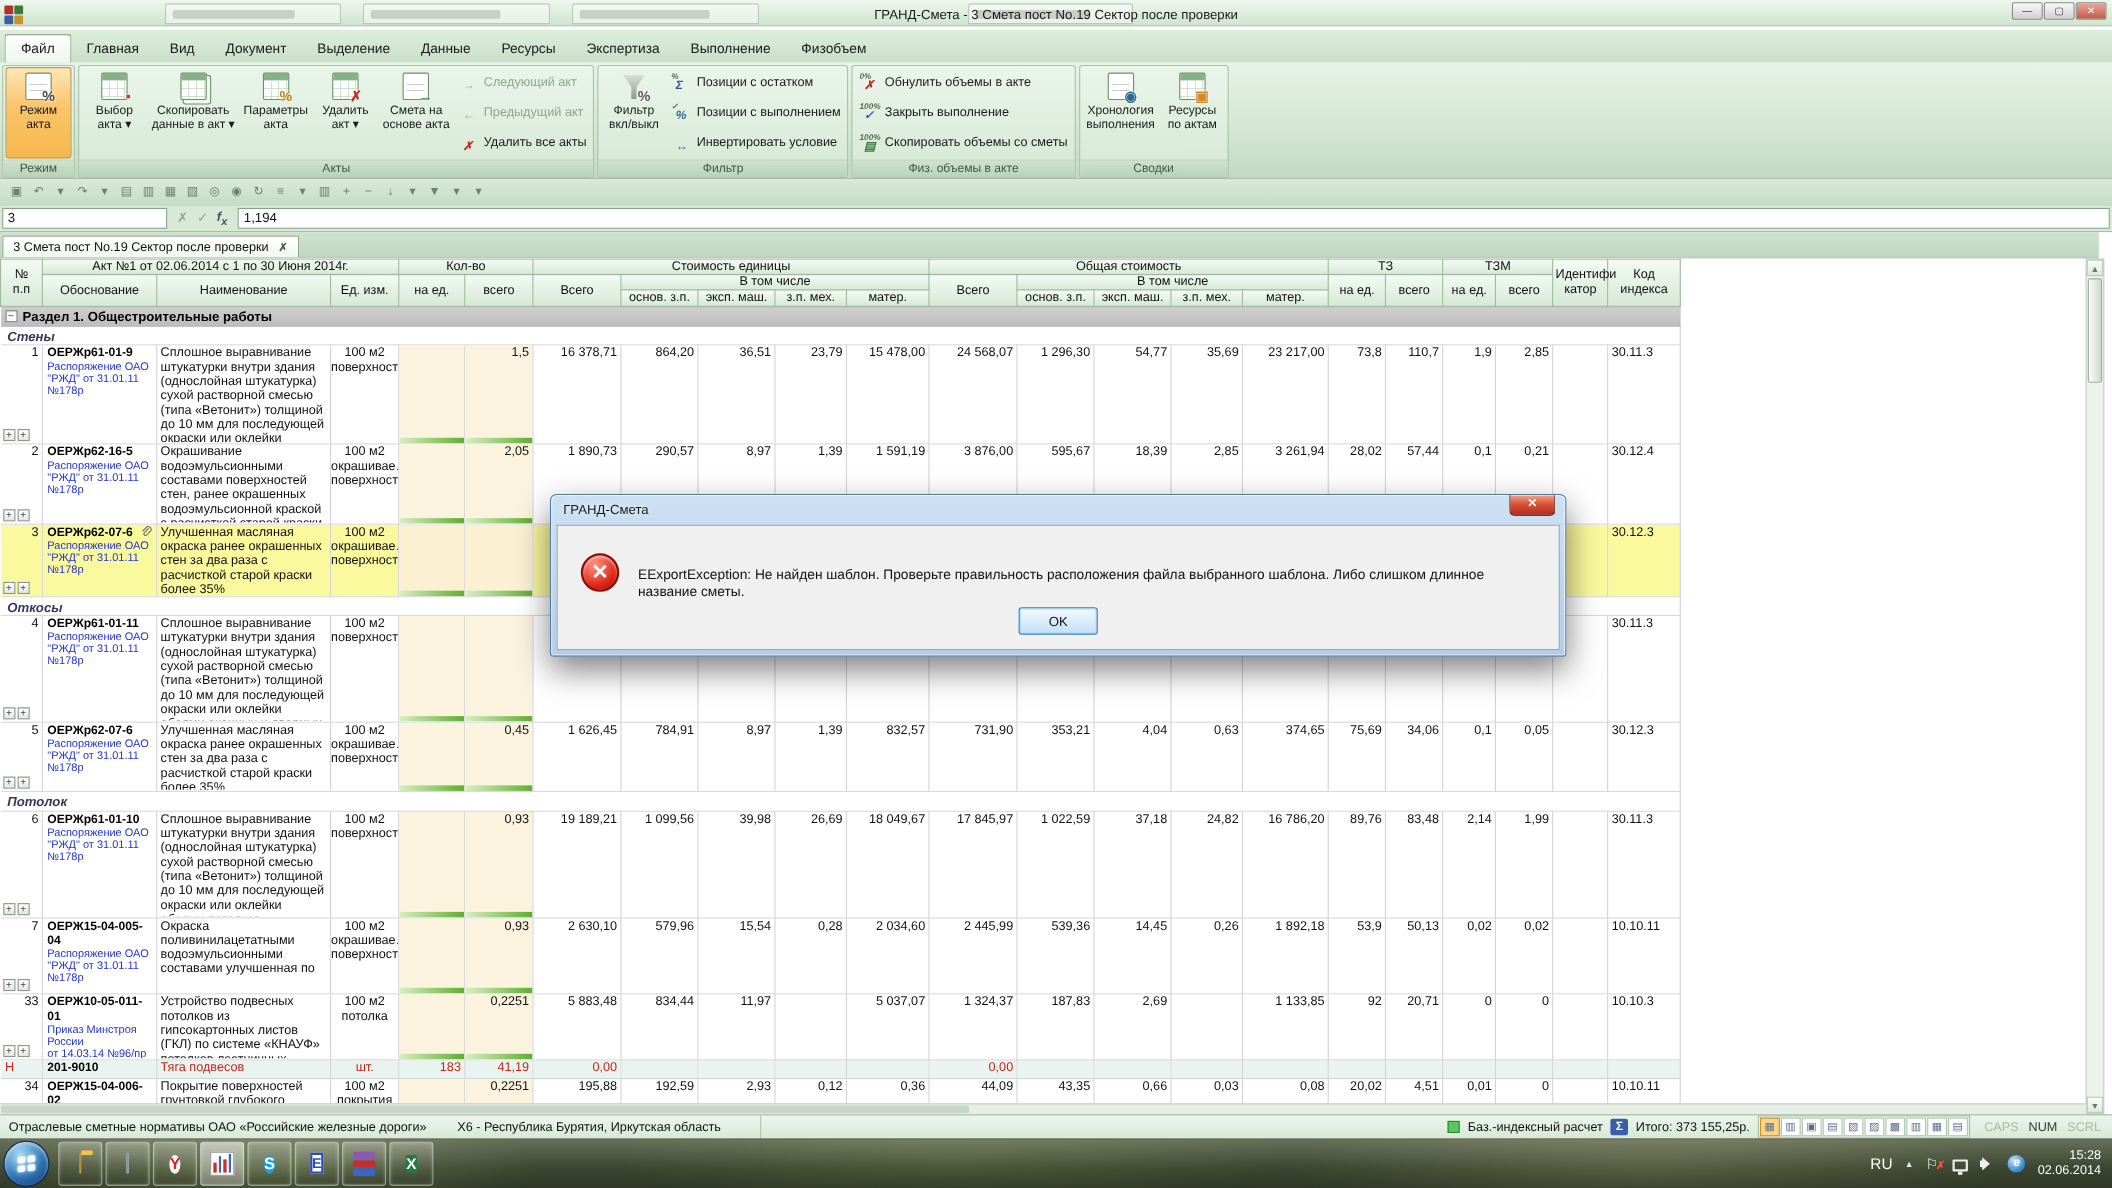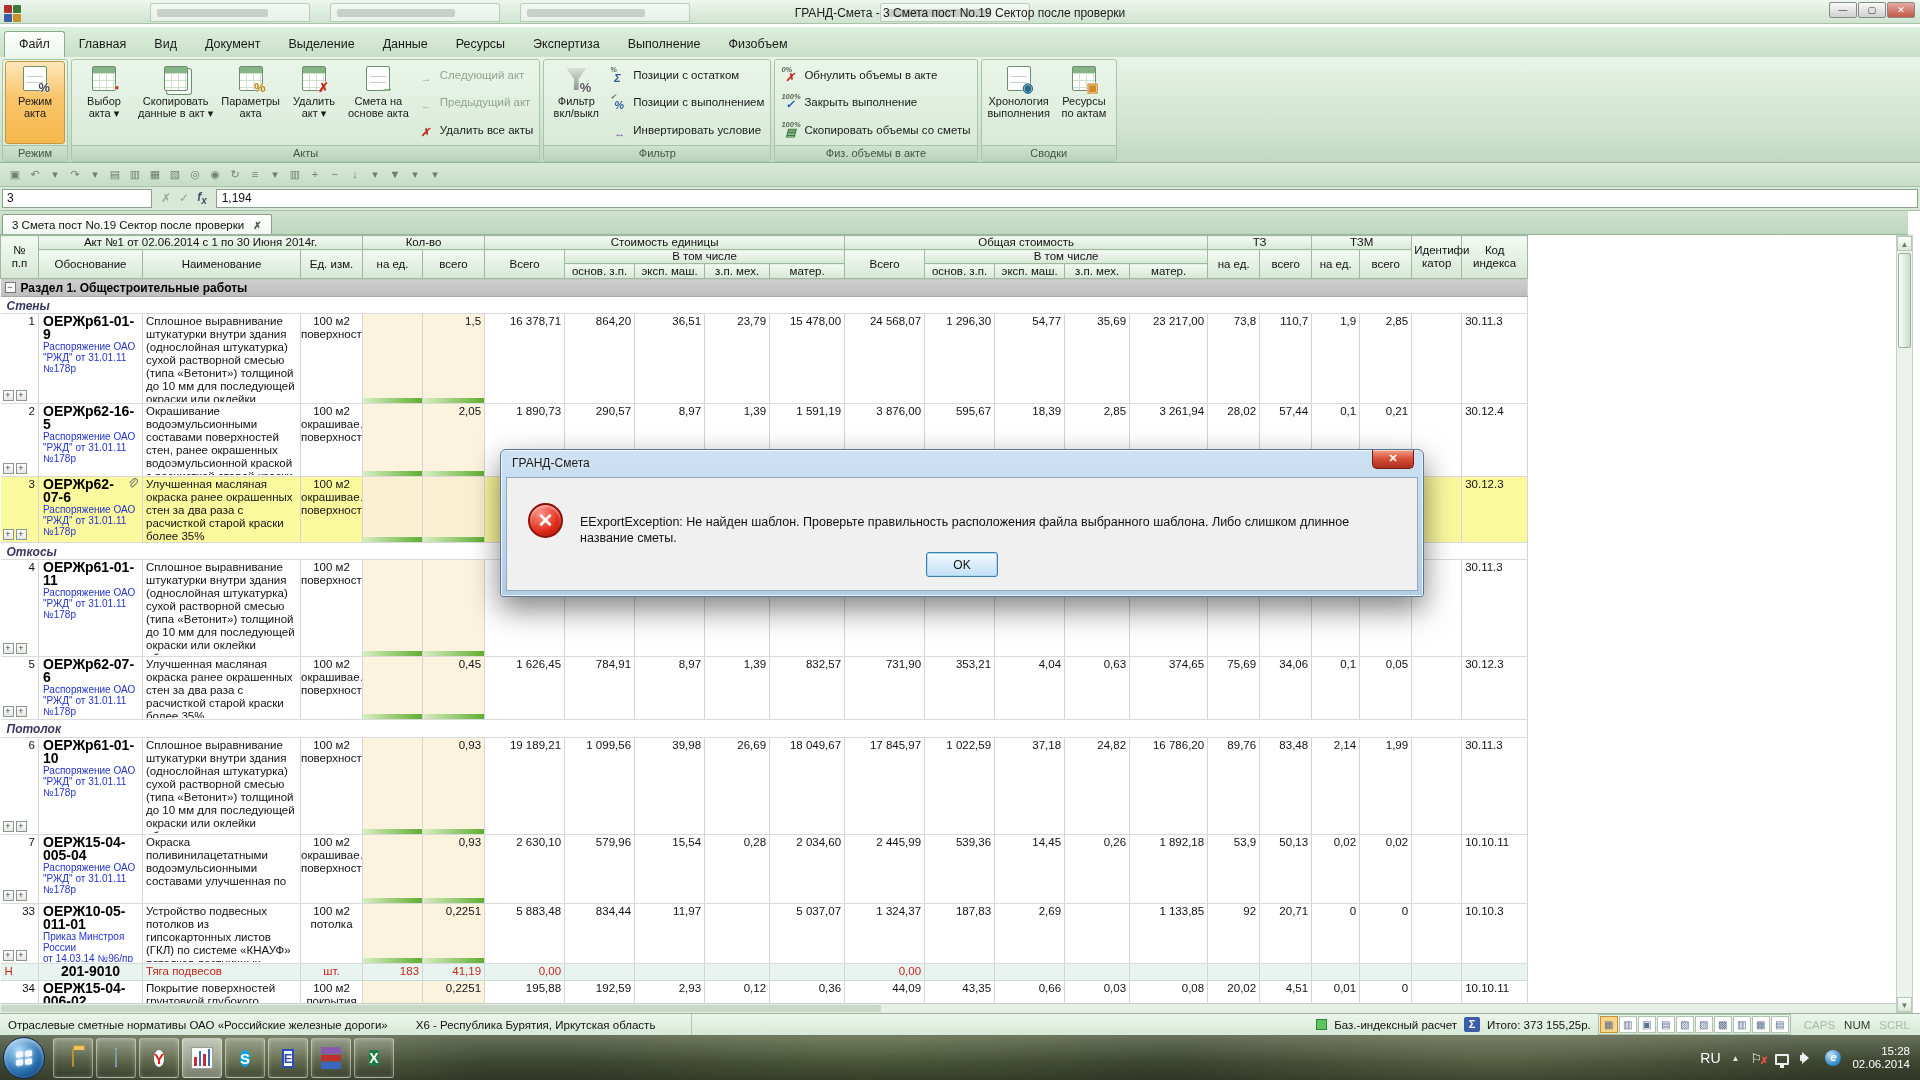--- a/index.html
+++ b/index.html
@@ -90,34 +90,34 @@
   .grid th { background:linear-gradient(#f3faf3,#d6e8d6); border:1px solid #9fb89f; font-weight:normal;
     font-size:11.5px; color:#111; padding:0 2px; white-space:pre-line; line-height:13px; }
   .grid td { border-right:1px solid #d4d4d4; border-bottom:1px solid #dadada; font-size:11.5px;
     vertical-align:top; overflow:hidden; }
   .clip { overflow:hidden; }
   td.c-num { position:relative; text-align:right; padding:1px 3px 0 0; }
   .exp { position:absolute; left:2px; bottom:2px; display:flex; gap:2px; }
   .exp span { width:11px; height:11px; border:1px solid #8a9a8a; background:linear-gradient(#fff,#e6e6e6);
     font-size:9px; line-height:9px; text-align:center; color:#444; }
   td.c-just { padding:1px 2px 0 4px; }
-  .code { font-weight:bold; font-size:14px; color:#000; line-height:13px; }
+  .code { font-weight:bold; font-size:11px; color:#000; line-height:13px; }
   .code svg { float:right; margin-right:1px; }
   .law { font-size:10px; line-height:11px; color:#2233cc; white-space:pre-line; }
   td.c-name { padding:1px 3px; line-height:13px; }
   td.c-unit { text-align:center; white-space:pre-line; line-height:13px; padding-top:1px; }
   td.beige { background:#fcf3de; position:relative; }
   .gbar { position:absolute; left:0; right:0; bottom:0; height:5px;
     background:linear-gradient(90deg,#d9eec2,#5fae31); }
   td.n { text-align:right; padding:1px 3px 0 0; }
   td.c-kod { padding:1px 3px; }
   tr.sel td { background:#fbf99e; }
   tr.sel td.beige { background:#fbf0d2; }
   tr.res td { background:#e9f4f1; color:#c2281a; border-bottom-color:#c9d9d4; }
-  tr.res td.c-just { text-align:center; padding-right:4px;margin-top:13px; }
+  tr.res td.c-just { text-align:left; padding-right:4px;margin-top:13px; }
   .sect td { background:linear-gradient(#cfcfcf,#bdbdbd); font-weight:bold; font-size:12px; color:#000;
     padding:2px 4px 1px 20px; position:relative; border-bottom:1px solid #a8a8a8; }
   .sect .minus { position:absolute; left:4px; top:3px; width:11px; height:11px; border:1px solid #777;
     background:#f8f8f8; font-size:9px; line-height:9px; text-align:center; color:#333; font-weight:normal; }
   .subsect td { font-weight:bold; font-style:italic; font-size:12px; color:#37375e; padding:2px 4px 0 6px; }
 
   .vscroll { position:absolute; top:235px; left:1896px; width:17px; height:778px; background:#edf2ed;
     border:1px solid #c4d0c4; }
   .vscroll .arr { position:absolute; left:0; width:15px; height:15px; text-align:center; font-size:8px;
     line-height:15px; color:#6a7a6a; background:linear-gradient(#fbfdfb,#dce8dc); border:1px solid #b8c8b8; }

